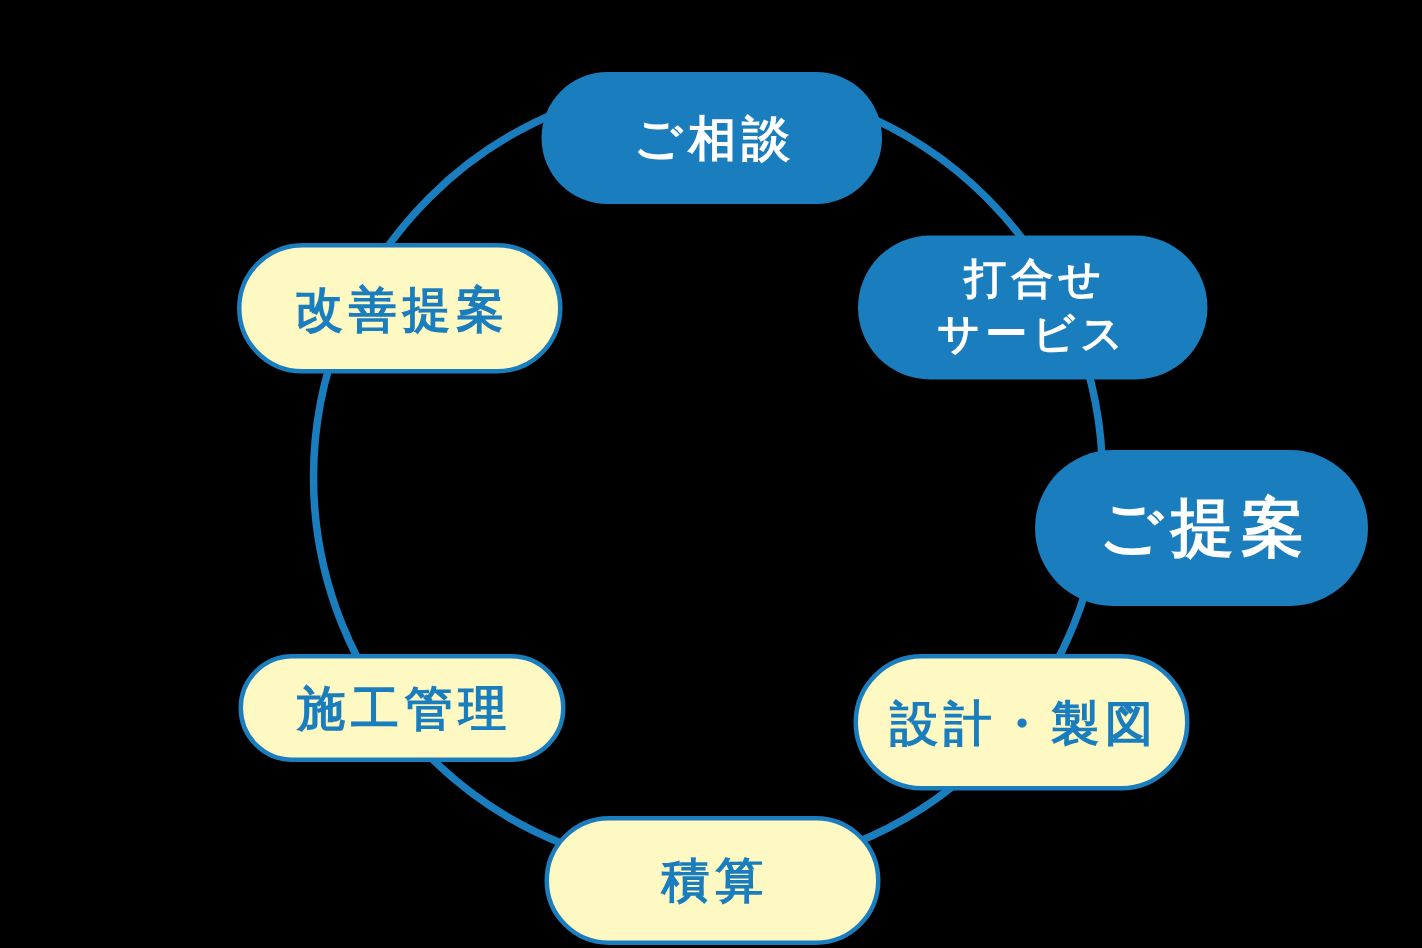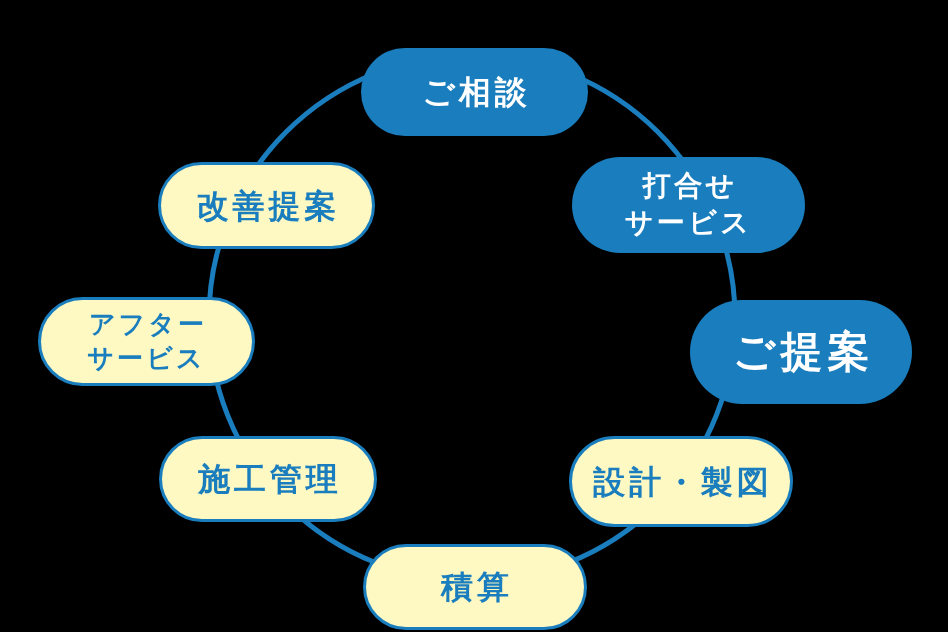--- a/index.html
+++ b/index.html
@@ -45,21 +45,21 @@
     background: #fef9c3;
     border: 3px solid #1a7dbd;
     color: #1a7dbd;
   }
   
   .n-consult       { left: 361px; top: 25px;  width: 227px; height: 88px; font-size: 32px; }
   .n-meeting       { left: 572px; top: 134px; width: 233px; height: 96px; font-size: 28px; line-height: 1.32; }
   .n-proposal      { left: 690px; top: 277px; width: 222px; height: 104px; font-size: 42px; }
   .n-design        { left: 569px; top: 413px; width: 224px; height: 91px; font-size: 32px; }
   .n-estimate      { left: 363px; top: 521px; width: 224px; height: 86px; font-size: 32px; }
-  .n-construction  { left: 159px; top: 413px; width: 218px; height: 86px; font-size: 32px; }
+  .n-construction  { left: 159px; top: 413px; width: 218px; height: 72px; font-size: 32px; }
   .n-after         { left: 38px;  top: 274px; width: 217px; height: 89px; font-size: 26px; line-height: 1.3; }
   .n-improvement   { left: 158px; top: 139px; width: 217px; height: 87px; font-size: 32px; }
 </style>
 </head>
 <body>
 
 <div class="canvas">
 
   <svg class="ring-svg" viewBox="0 0 948 632" xmlns="http://www.w3.org/2000/svg">
     <circle cx="472" cy="318" r="263" fill="none" stroke="#1a7dbd" stroke-width="5"></circle>
@@ -71,18 +71,16 @@
 サービス</div>
 
   <div class="pill filled n-proposal">ご提案</div>
 
   <div class="pill outline n-design">設計・製図</div>
 
   <div class="pill outline n-estimate">積算</div>
 
   <div class="pill outline n-construction">施工管理</div>
 
-  <div class="pill outline n-after">アフター
-サービス</div>
 
   <div class="pill outline n-improvement">改善提案</div>
 
 </div>
 
 </body></html>

